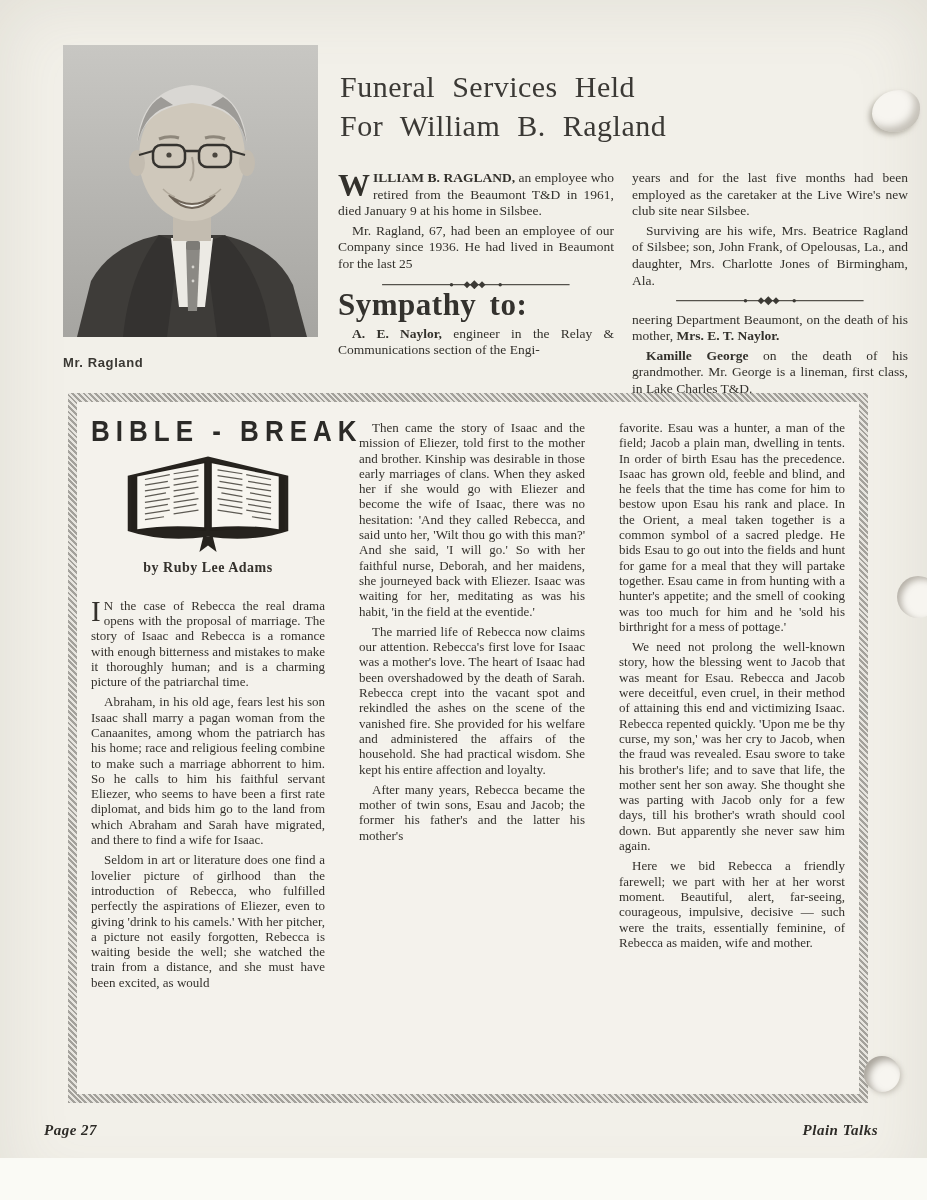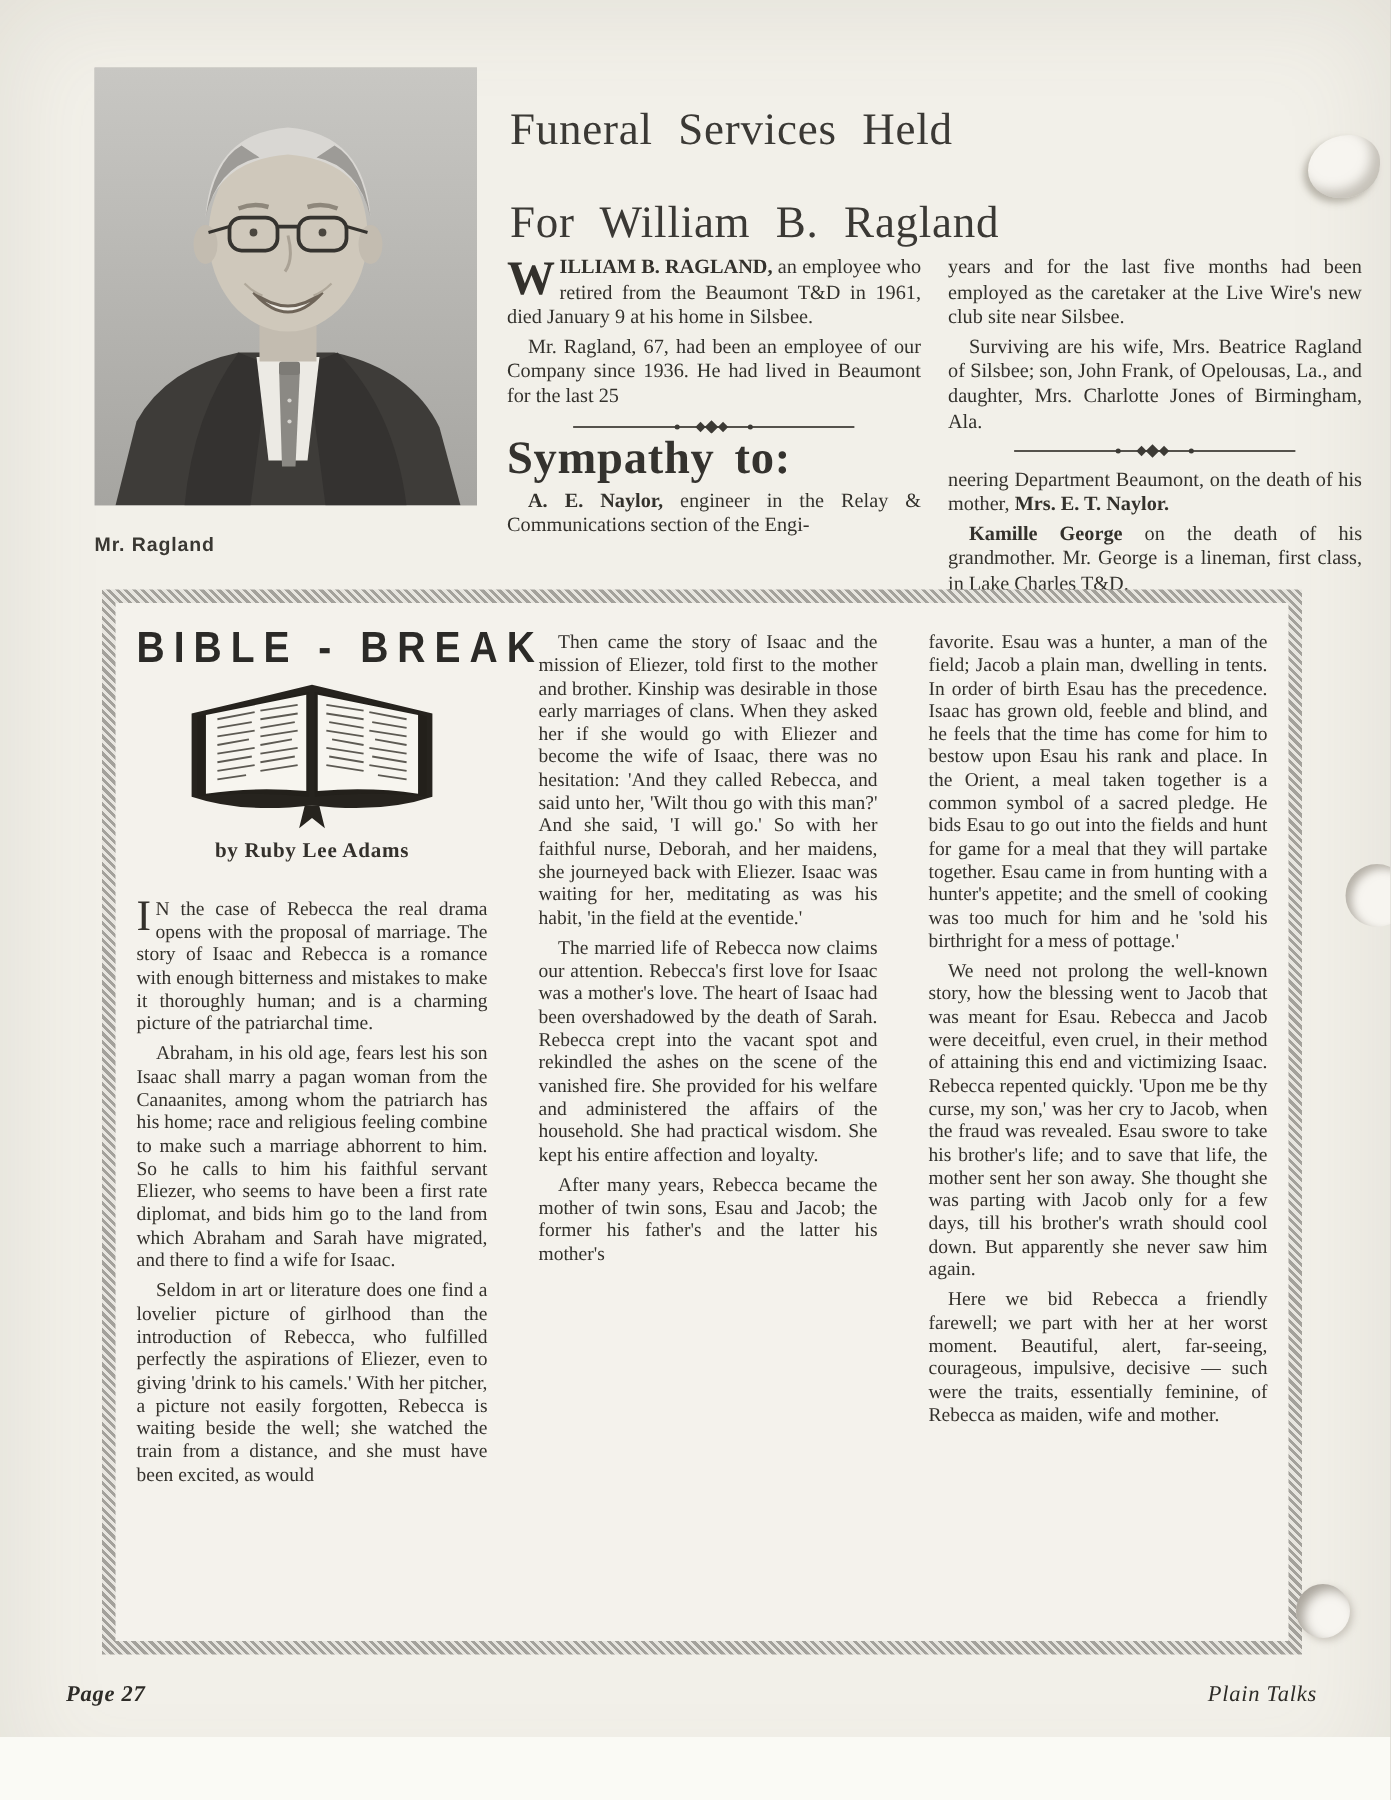--- a/index.html
+++ b/index.html
@@ -11,21 +11,21 @@
   }
   #bottom-strip{position:absolute;left:0;top:1158px;width:927px;height:42px;background:#fafaf5;}
   
   #photo{position:absolute;left:63px;top:45px;width:255px;height:292px;background:#b7b6b2;overflow:hidden;}
   #photo svg{display:block;}
   #photo-caption{position:absolute;left:63px;top:355px;width:255px;
     font-family:"Liberation Sans",sans-serif;font-weight:bold;font-size:13px;letter-spacing:.6px;color:#3a3833;}
   
   #headline{position:absolute;left:340px;top:72px;width:560px;
     font-size:30px;color:#3b3935;letter-spacing:.5px;word-spacing:9px;line-height:1.0;}
-  #headline .hl2{margin-top:32px;}
+  #headline .hl2{margin-top:9px;}
   
   #article{position:absolute;left:338px;top:170px;width:570px;display:flex;gap:18px;}
   .col{width:276px;font-size:13.5px;line-height:16.6px;text-align:justify;}
   .col p{margin:0 0 3px 0;}
   .col p.ind{text-indent:14px;}
   .dropcap{float:left;font-size:32px;line-height:26px;padding:2px 3px 0 0;font-weight:bold;}
   b{font-weight:bold;}
   .rule{display:block;width:68%;margin:7px auto 6px auto;}
   h2.sympathy{font-weight:bold;font-size:31px;margin:8px 0 12px 0;color:#34322e;
     letter-spacing:.5px;word-spacing:5px;}
@@ -39,21 +39,21 @@
   .bcol p.ind{text-indent:13px;}
   #bible-title{font-family:"Liberation Sans",sans-serif;font-weight:bold;font-size:26px;
     letter-spacing:6px;text-align:center;transform:scaleY(1.12);margin:4px 0 8px 0;
     white-space:nowrap;color:#2b2a27;}
   #book-art{width:172px;margin:2px auto 0 auto;display:block;}
   #byline{text-align:center;font-weight:bold;font-size:14px;margin:6px 0 22px 0;letter-spacing:.5px;}
   .dropcap2{float:left;font-size:29px;line-height:24px;padding:1px 3px 0 0;}
   
   #footer-left{position:absolute;left:44px;top:1122px;font-weight:bold;font-style:italic;
     font-size:15px;color:#2e2c28;letter-spacing:.5px;}
-  #footer-right{position:absolute;right:49px;top:1122px;font-weight:normal;font-style:italic;
+  #footer-right{position:absolute;right:49px;top:1122px;font-weight:bold;font-style:italic;
     font-size:15px;color:#2e2c28;letter-spacing:.5px;text-align:center;}
   
   #curl-top{position:absolute;left:872px;top:90px;width:48px;height:42px;background:#f7f5f0;
     border-radius:58% 42% 55% 45%;
     box-shadow:-3px 3px 5px rgba(140,134,122,.55), inset -6px -5px 7px rgba(150,144,132,.5);}
   #hole-mid{position:absolute;left:897px;top:576px;width:42px;height:42px;border-radius:50%;
     background:#f7f5f0;box-shadow:inset 4px 3px 6px rgba(138,132,120,.6);}
   #hole-bottom{position:absolute;left:864px;top:1056px;width:36px;height:36px;border-radius:50%;
     background:#f7f5f0;
     box-shadow:inset 5px 4px 7px rgba(128,122,110,.65), 2px 2px 5px rgba(160,154,142,.45);}

